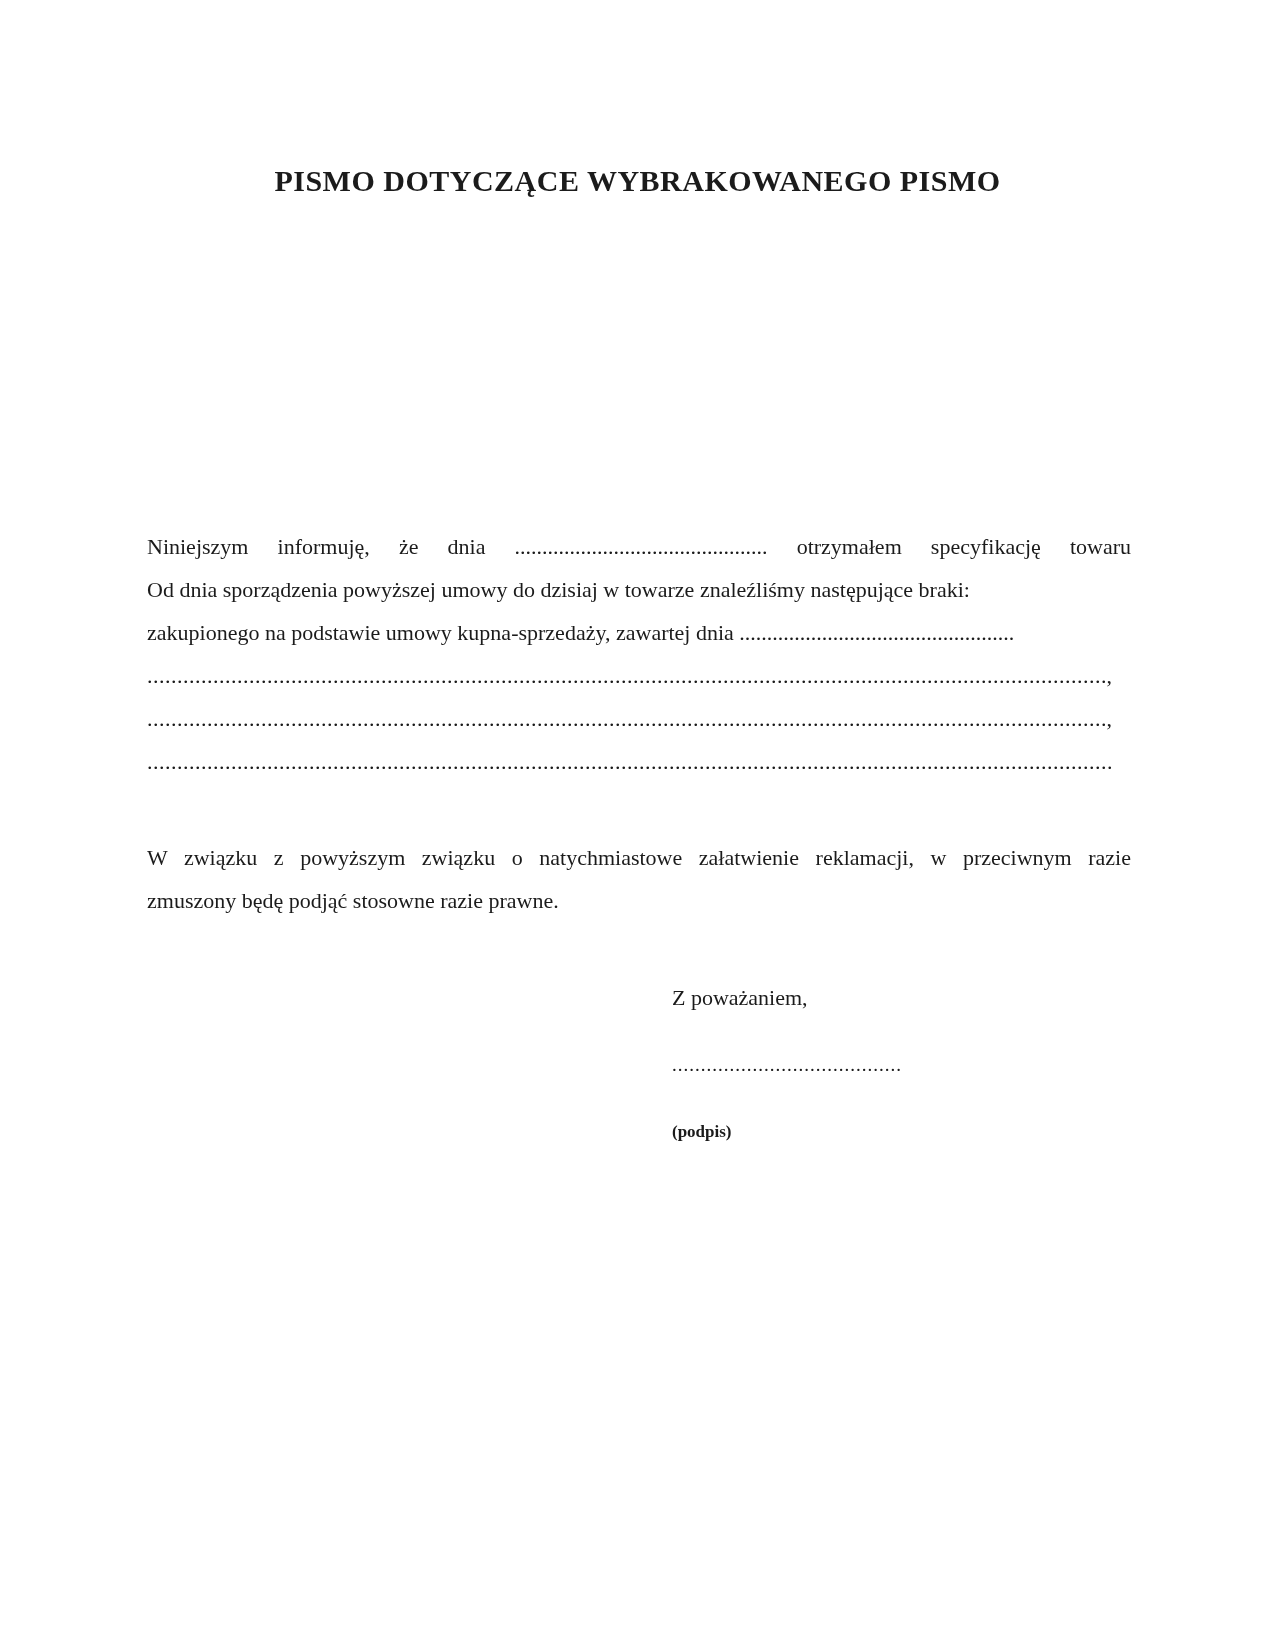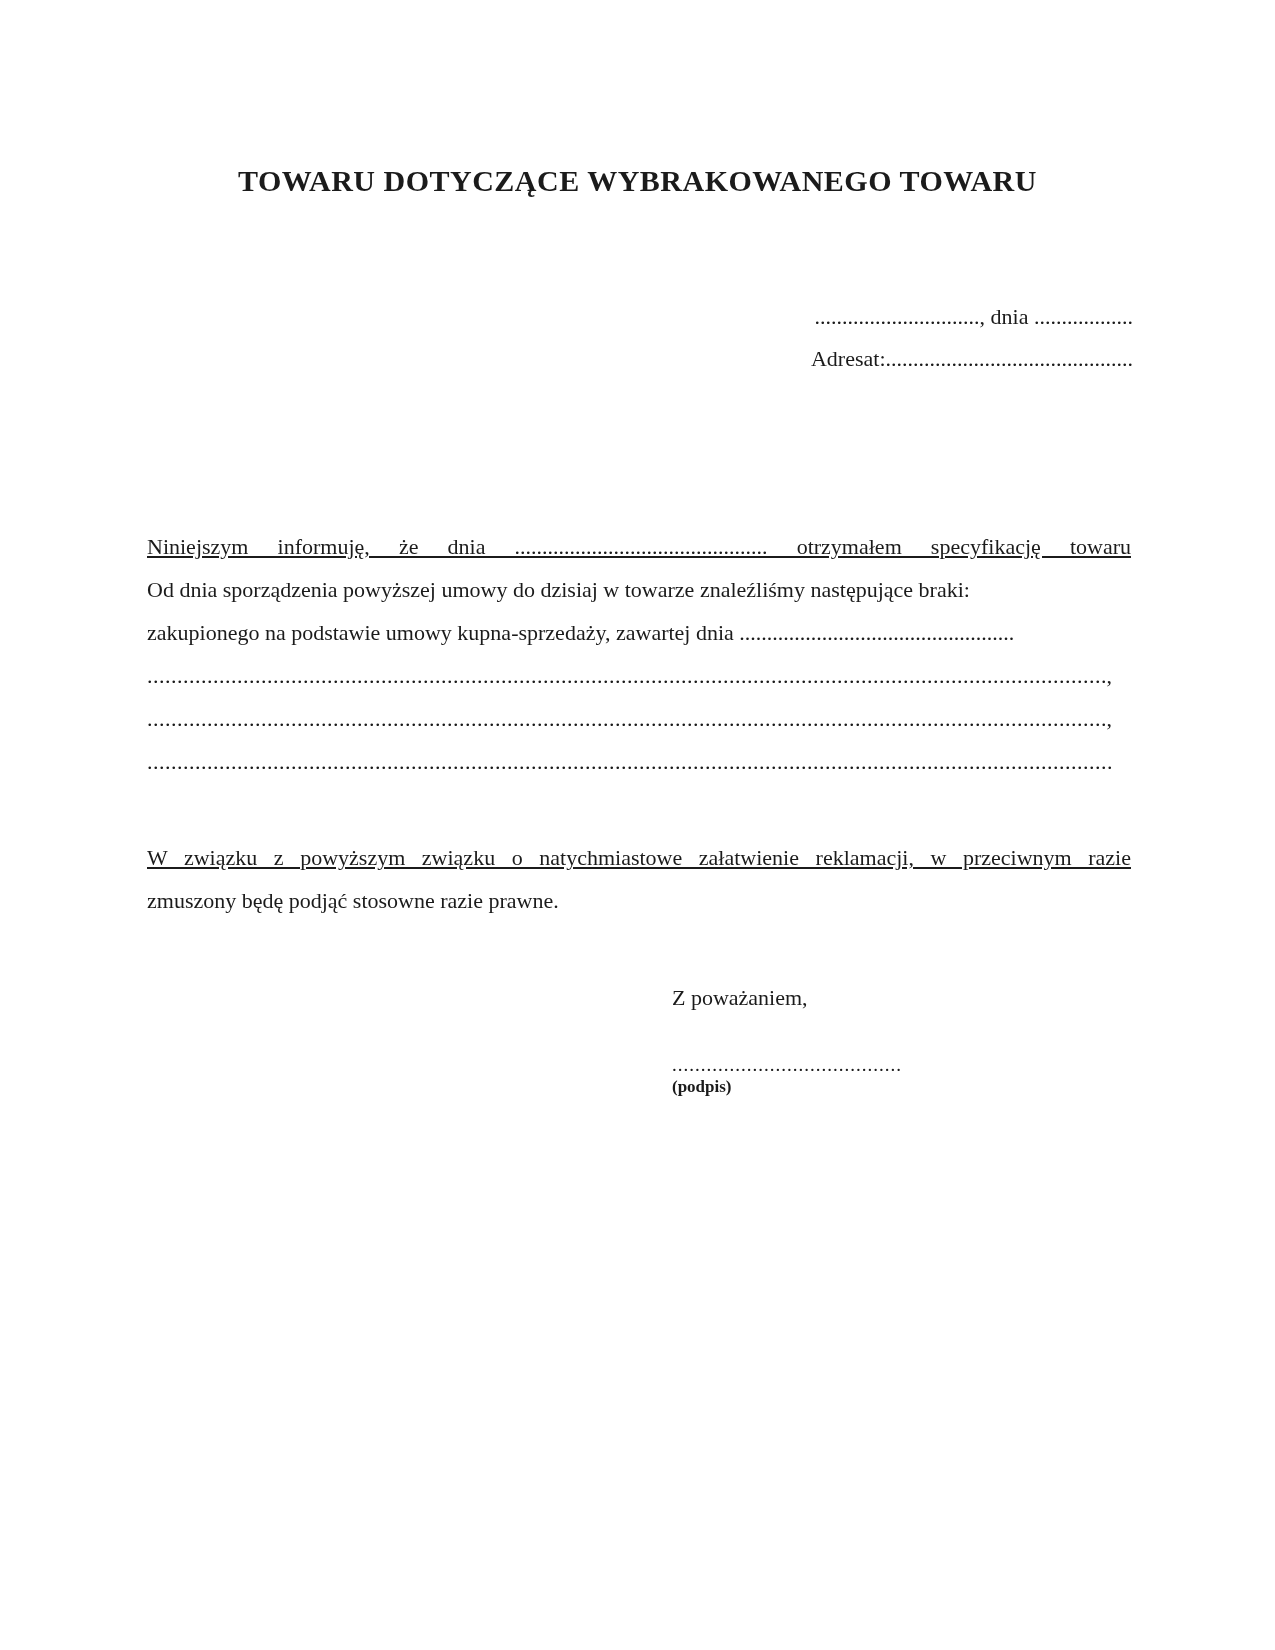--- a/index.html
+++ b/index.html
@@ -44,21 +44,20 @@
     width: 984px;
     font-size: 22px;
     line-height: 43px;
   }
   .line {
     text-align: left;
   }
   .justify-full {
     text-align: justify;
     text-align-last: justify;
-    text-decoration: underline;
   }
   .blank-line {
     display: flex;
     width: 965px;
     line-height: 43px;
   }
   .dots-fill {
     flex: 1 1 auto;
     overflow: hidden;
     white-space: nowrap;
@@ -84,33 +83,30 @@
   }
   .sig-dots {
     font-size: 19px;
     line-height: 21px;
     letter-spacing: 1px;
   }
   .sig-caption {
     font-size: 17px;
     font-weight: bold;
     line-height: 24px;
+    margin-top: 45px;
   }
 </style>
 </head>
 <body>
 
 <div class="page">
 
-  <h1 class="title">TOWARU DOTYCZĄCE WYBRAKOWANEGO TOWARU</h1>
+  <h1 class="title">PISMO DOTYCZĄCE WYBRAKOWANEGO PISMO</h1>
 
-  <div class="header-block">
-    <div class="header-line">.............................., dnia ..................</div>
-    <div class="header-line"><span>Adresat:</span><span>.............................................</span></div>
-  </div>
 
   <div class="body-block">
 
     <div class="line justify-full">Niniejszym informuję, że dnia .............................................. otrzymałem specyfikację towaru</div>
 
     <div class="line">Od dnia sporządzenia powyższej umowy do dzisiaj w towarze znaleźliśmy następujące braki:</div>
 
     <div class="line">zakupionego na podstawie umowy kupna-sprzedaży, zawartej dnia ..................................................</div>
 
     <div class="blank-line">

